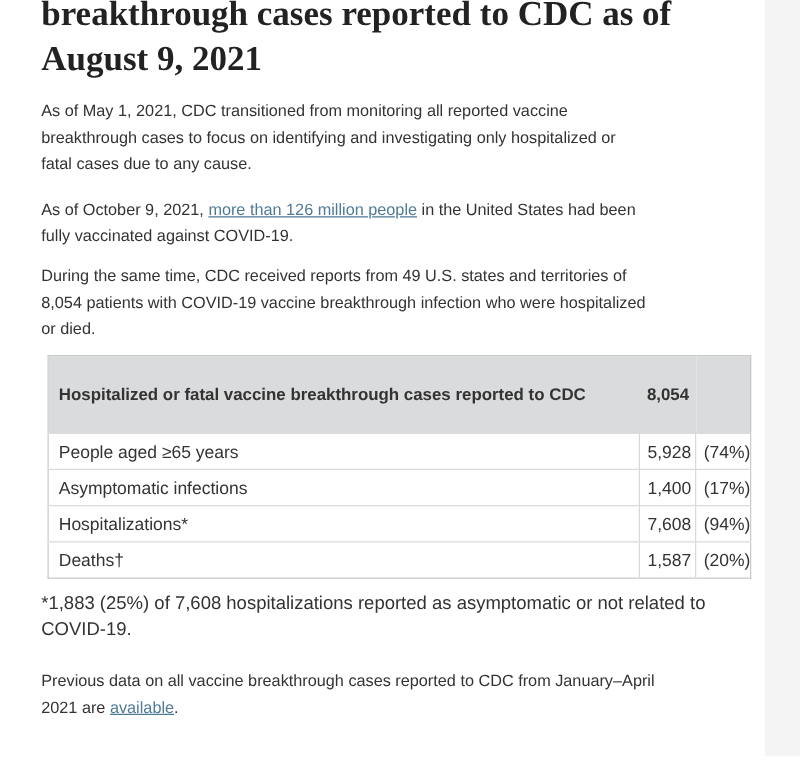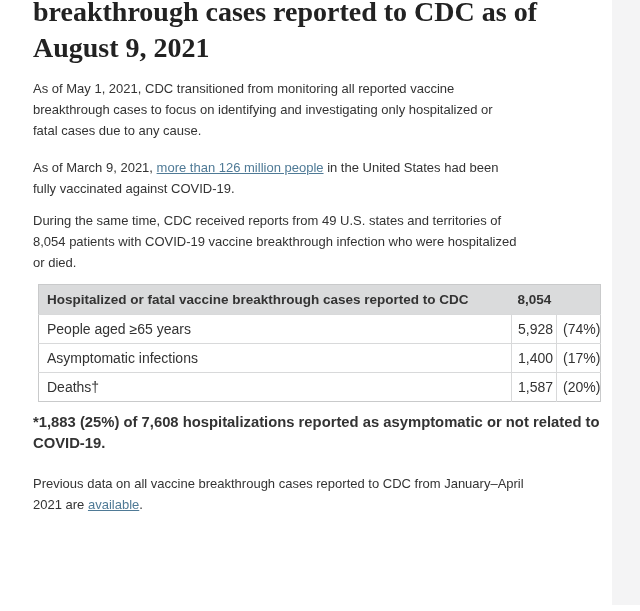--- a/index.html
+++ b/index.html
@@ -62,21 +62,21 @@
   table.bt col.c-num   { width: 45px; }
   table.bt col.c-pct   { width: 44px; }
 
   table.bt thead th {
     background: var(--table_header_bg, #dadbdc);
     font-weight: 700;
     font-size: 13.5px;
     text-align: left;
     height: 29px;
     vertical-align: middle;
-    padding: 0;
+    padding: 16px;
   }
   table.bt thead th.h-label { padding-left: 8px; }
   table.bt thead th.h-num   { padding-left: 6px; }
 
   table.bt tbody td {
     height: 28px;
     vertical-align: middle;
     border-top: 1px solid var(--border_inner, #d8d9da);
     padding: 0;
     font-weight: 400;
@@ -85,21 +85,20 @@
   table.bt tbody td.t-num,
   table.bt tbody td.t-pct {
     padding-left: 6px;
     border-left: 1px solid var(--border_inner, #d8d9da);
   }
 
   .footnotes {
     margin-top: 10px;
     font-size: 14.8px;
     line-height: 21px;
-    font-weight: bold;
   }
   .footnotes > div { white-space: pre-line; margin: 0; }
 
   p.closing { margin-top: 19px; }
 
   .right-gutter {
     position: absolute;
     left: 612px;
     top: 0;
     width: 28px;
@@ -114,21 +113,21 @@
 <div class="page">
   <div class="content">
 
     <h1 class="title">breakthrough cases reported to CDC as of
 August 9, 2021</h1>
 
     <p class="body p1">As of May 1, 2021, CDC transitioned from monitoring all reported vaccine
 breakthrough cases to focus on identifying and investigating only hospitalized or
 fatal cases due to any cause.</p>
 
-    <p class="body p2"><span>As of March 9, 2021, </span><a class="link" href="#">more than 126 million people</a><span> in the United States had been
+    <p class="body p2"><span>As of October 9, 2021, </span><a class="link" href="#">more than 126 million people</a><span> in the United States had been
 fully vaccinated against COVID-19.</span></p>
 
     <p class="body p3">During the same time, CDC received reports from 49 U.S. states and territories of
 8,054 patients with COVID-19 vaccine breakthrough infection who were hospitalized
 or died.</p>
 
     <table class="bt">
       <colgroup>
           <col class="c-label">
           <col class="c-num">
@@ -146,20 +145,25 @@
           <td class="t-label">People aged ≥65 years</td>
           <td class="t-num">5,928</td>
           <td class="t-pct">(74%)</td>
         </tr>
         <tr>
           <td class="t-label">Asymptomatic infections</td>
           <td class="t-num">1,400</td>
           <td class="t-pct">(17%)</td>
         </tr>
         <tr>
+          <td class="t-label">Hospitalizations*</td>
+          <td class="t-num">7,608</td>
+          <td class="t-pct">(94%)</td>
+        </tr>
+        <tr>
           <td class="t-label">Deaths†</td>
           <td class="t-num">1,587</td>
           <td class="t-pct">(20%)</td>
         </tr>
       </tbody>
     </table>
 
     <div class="footnotes">
       <div>*1,883 (25%) of 7,608 hospitalizations reported as asymptomatic or not related to
 COVID-19.</div>

